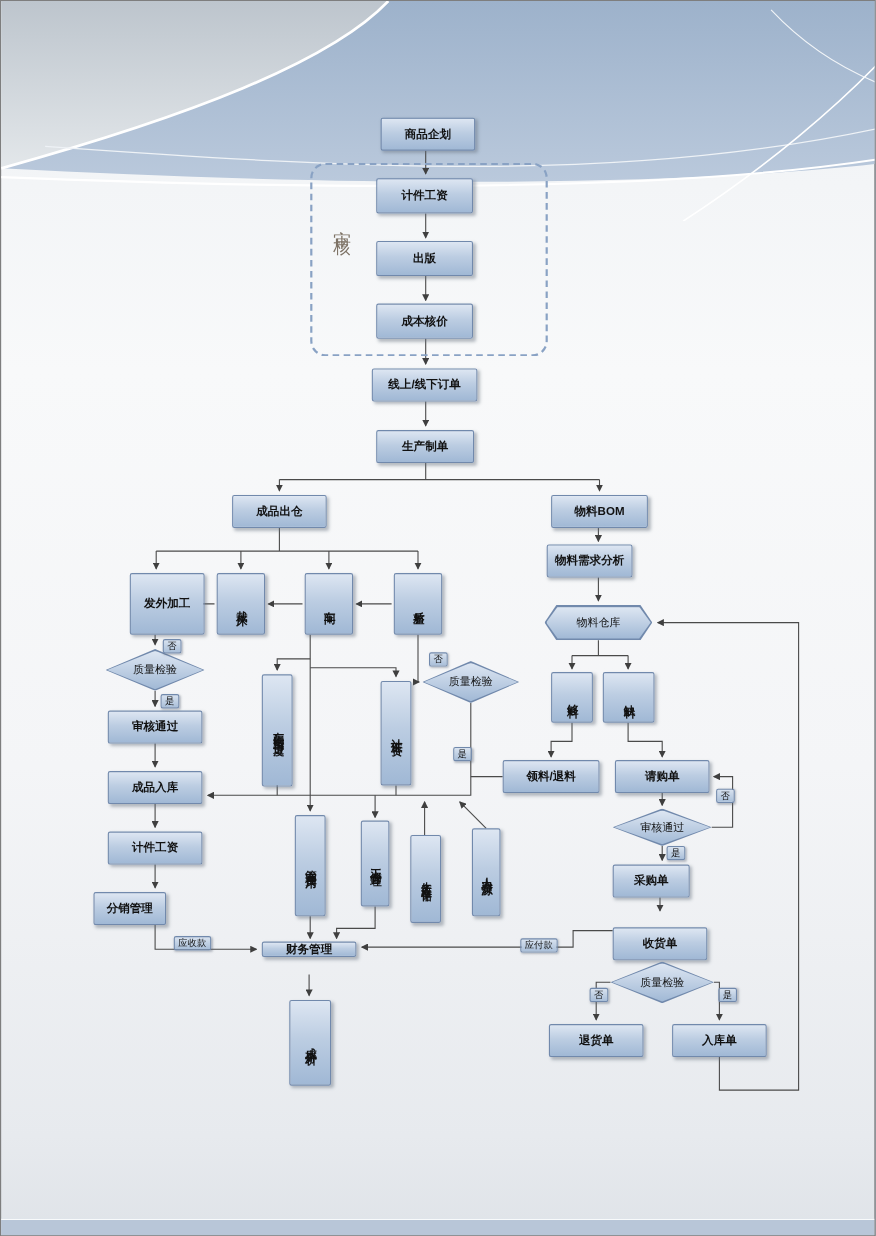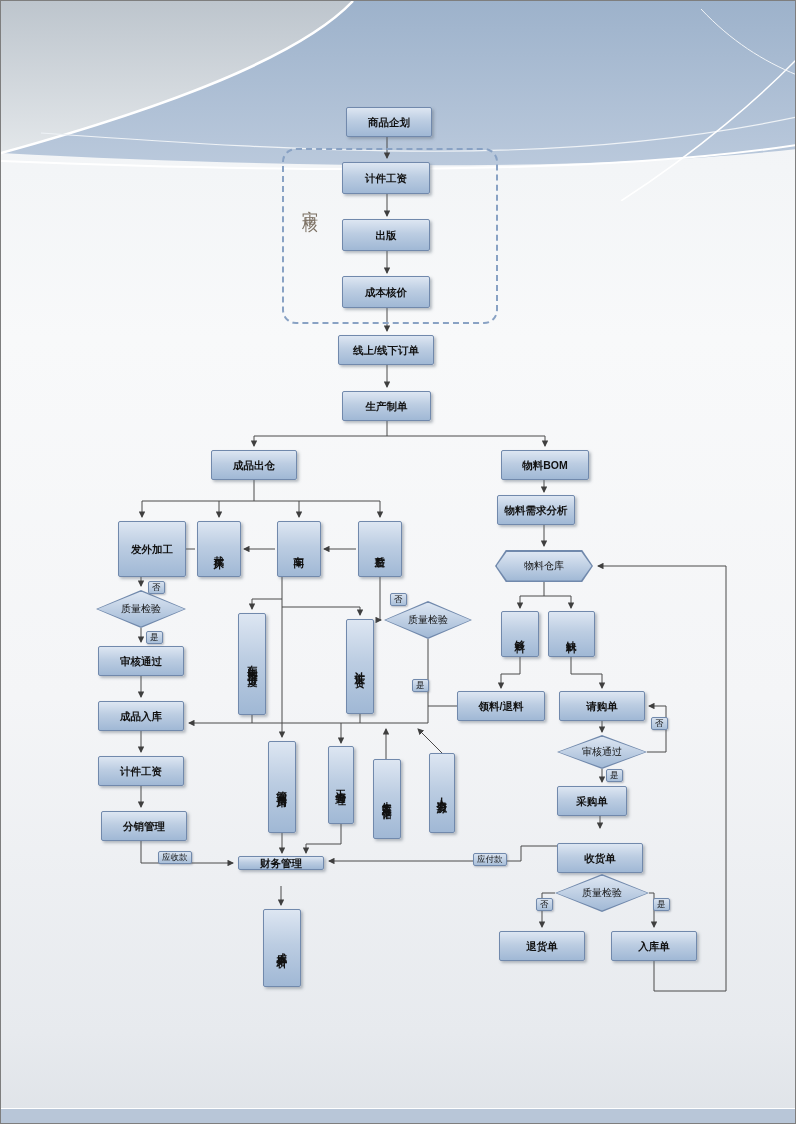--- a/index.html
+++ b/index.html
@@ -147,21 +147,21 @@
   <div class="dnode" style="left:95px;top:589px;width:90px;height:38px">
     <div class="dshape shape-diamond">
         <div class="dfill shape-diamond"></div>
       </div>
     <span class="dlabel">质量检验</span>
   </div>
 
   <div class="node" style="left:97px;top:645px;width:86px;height:30px">审核通过</div>
   <div class="node" style="left:97px;top:700px;width:86px;height:30px">成品入库</div>
   <div class="node" style="left:97px;top:755px;width:86px;height:30px">计件工资</div>
-  <div class="node" style="left:100px;top:810px;width:86px;height:30px">分销管理</div>
+  <div class="node" style="left:84px;top:810px;width:66px;height:30px">分销管理</div>
 
   <div class="node vt" style="left:237px;top:612px;width:28px;height:102px;font-size:10px">车间排产与进度</div>
   <div class="node vt" style="left:345px;top:618px;width:28px;height:95px">计件工资</div>
 
   <div class="dnode" style="left:383px;top:600px;width:88px;height:38px">
     <div class="dshape shape-diamond">
         <div class="dfill shape-diamond"></div>
       </div>
     <span class="dlabel">质量检验</span>
   </div>

